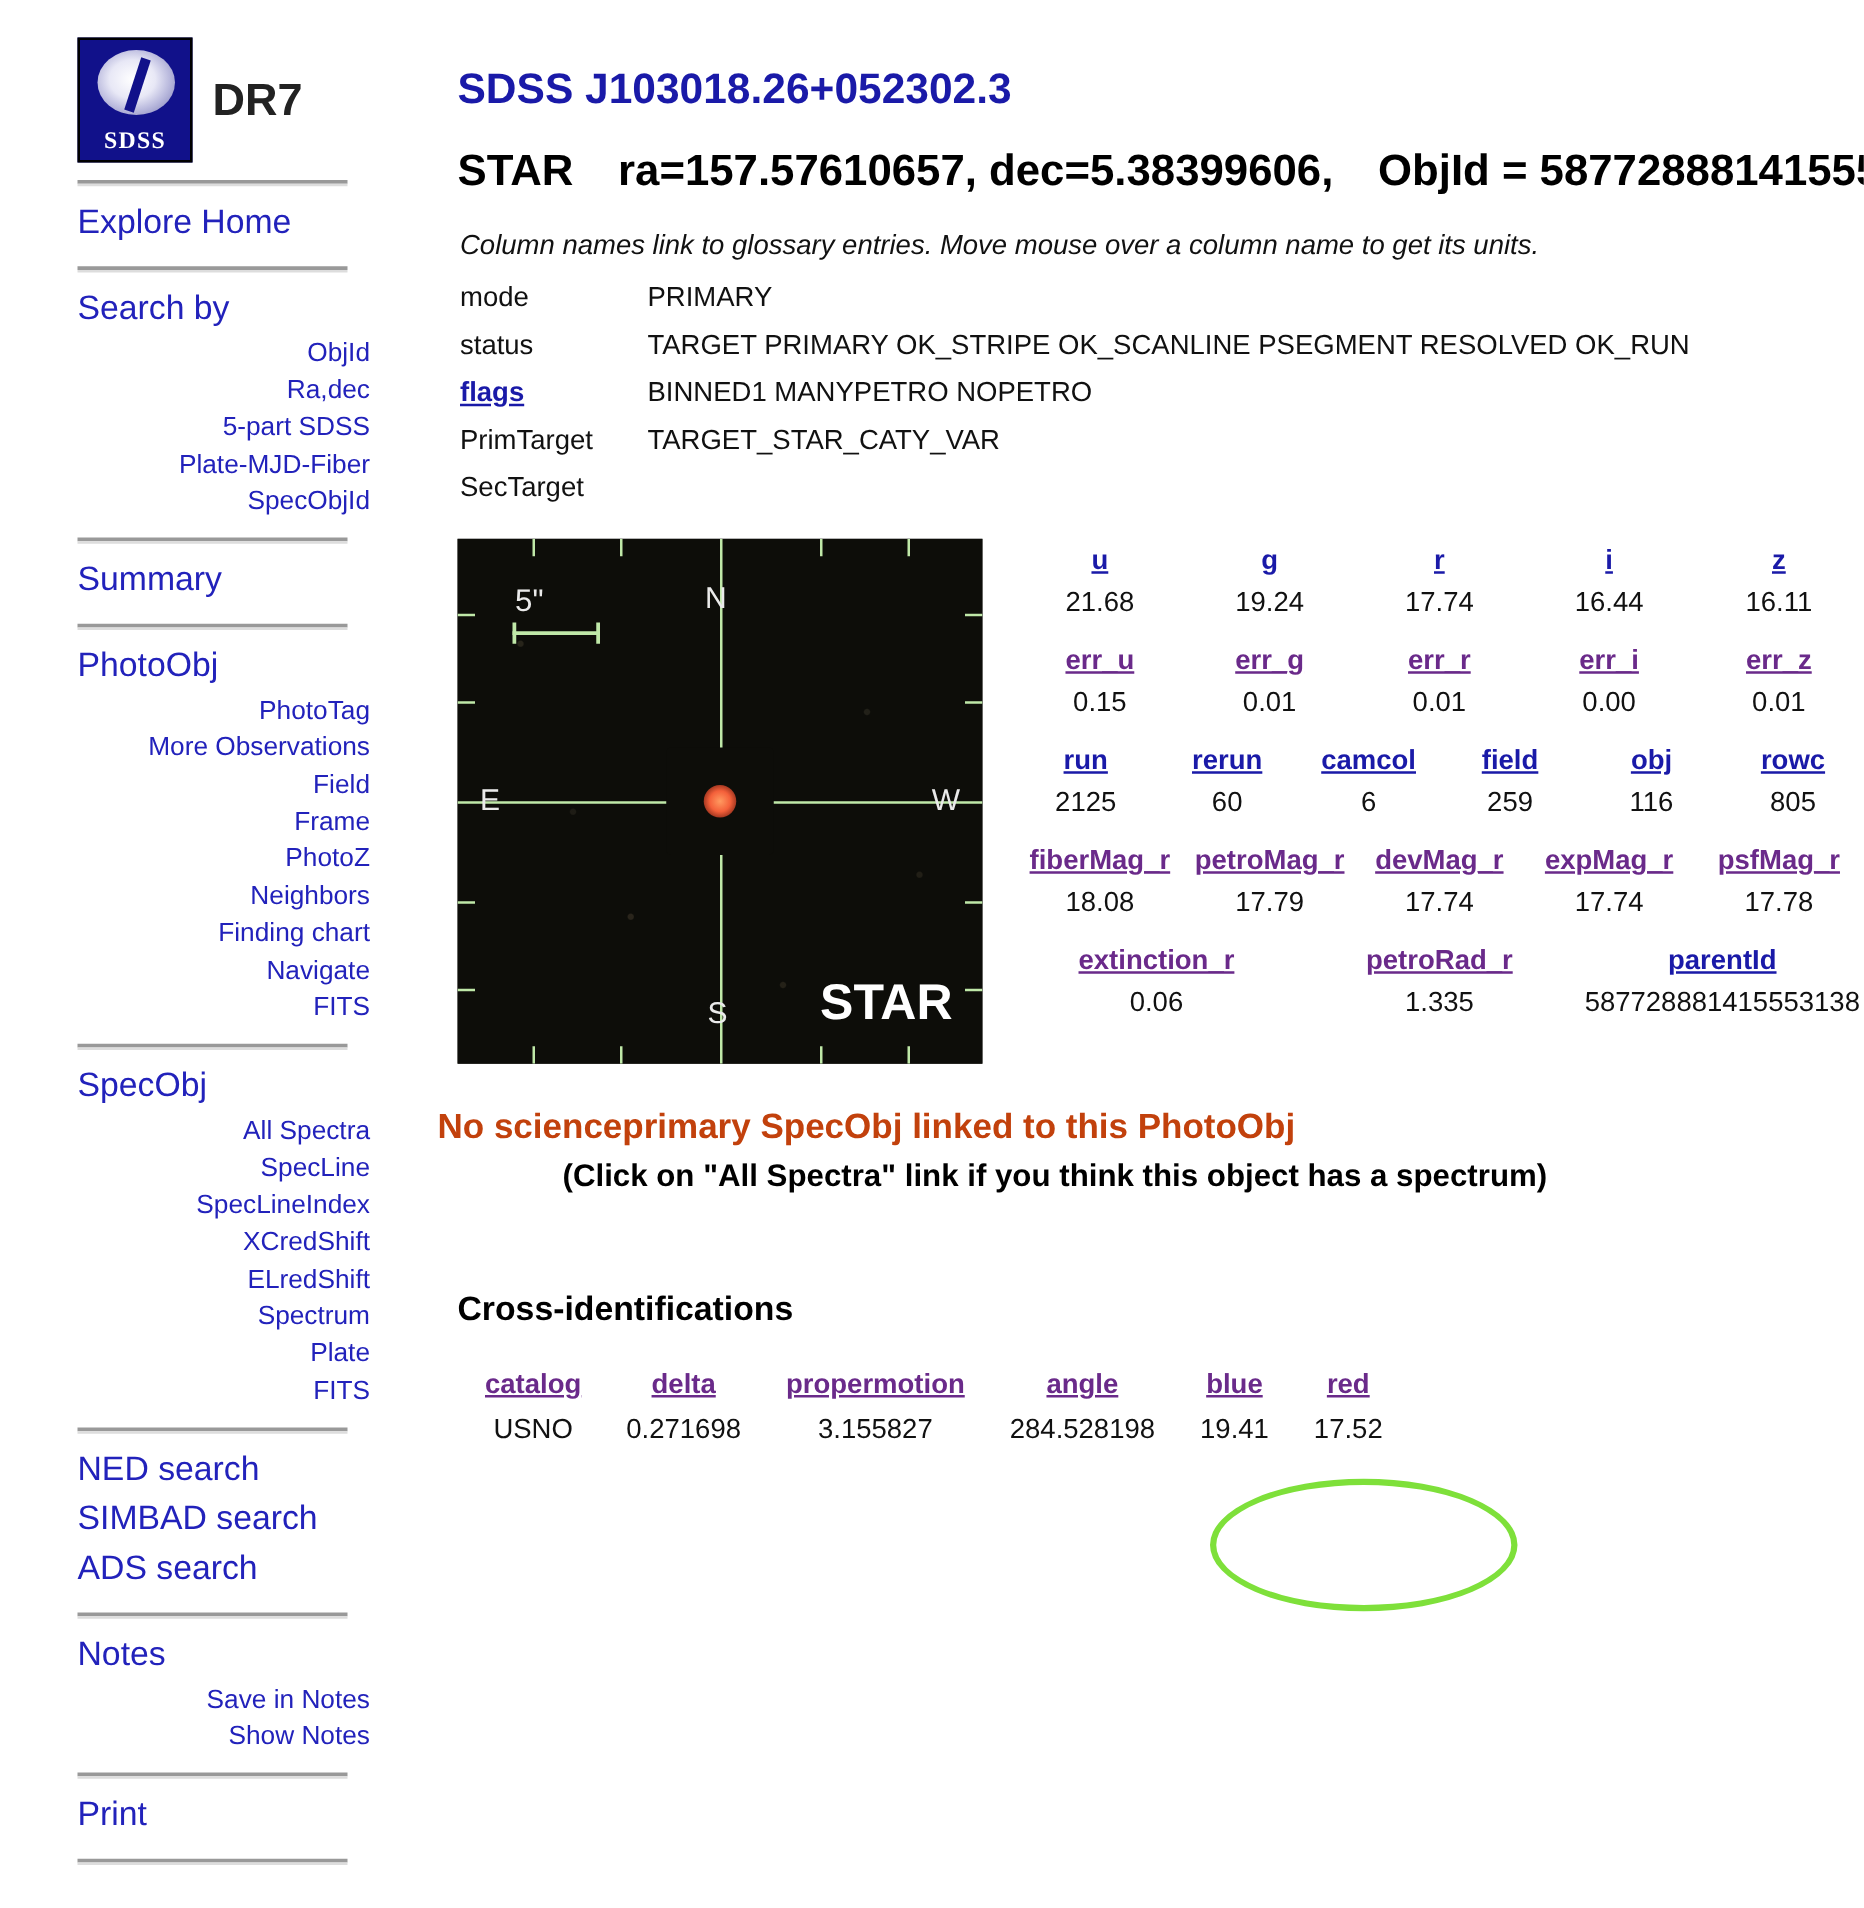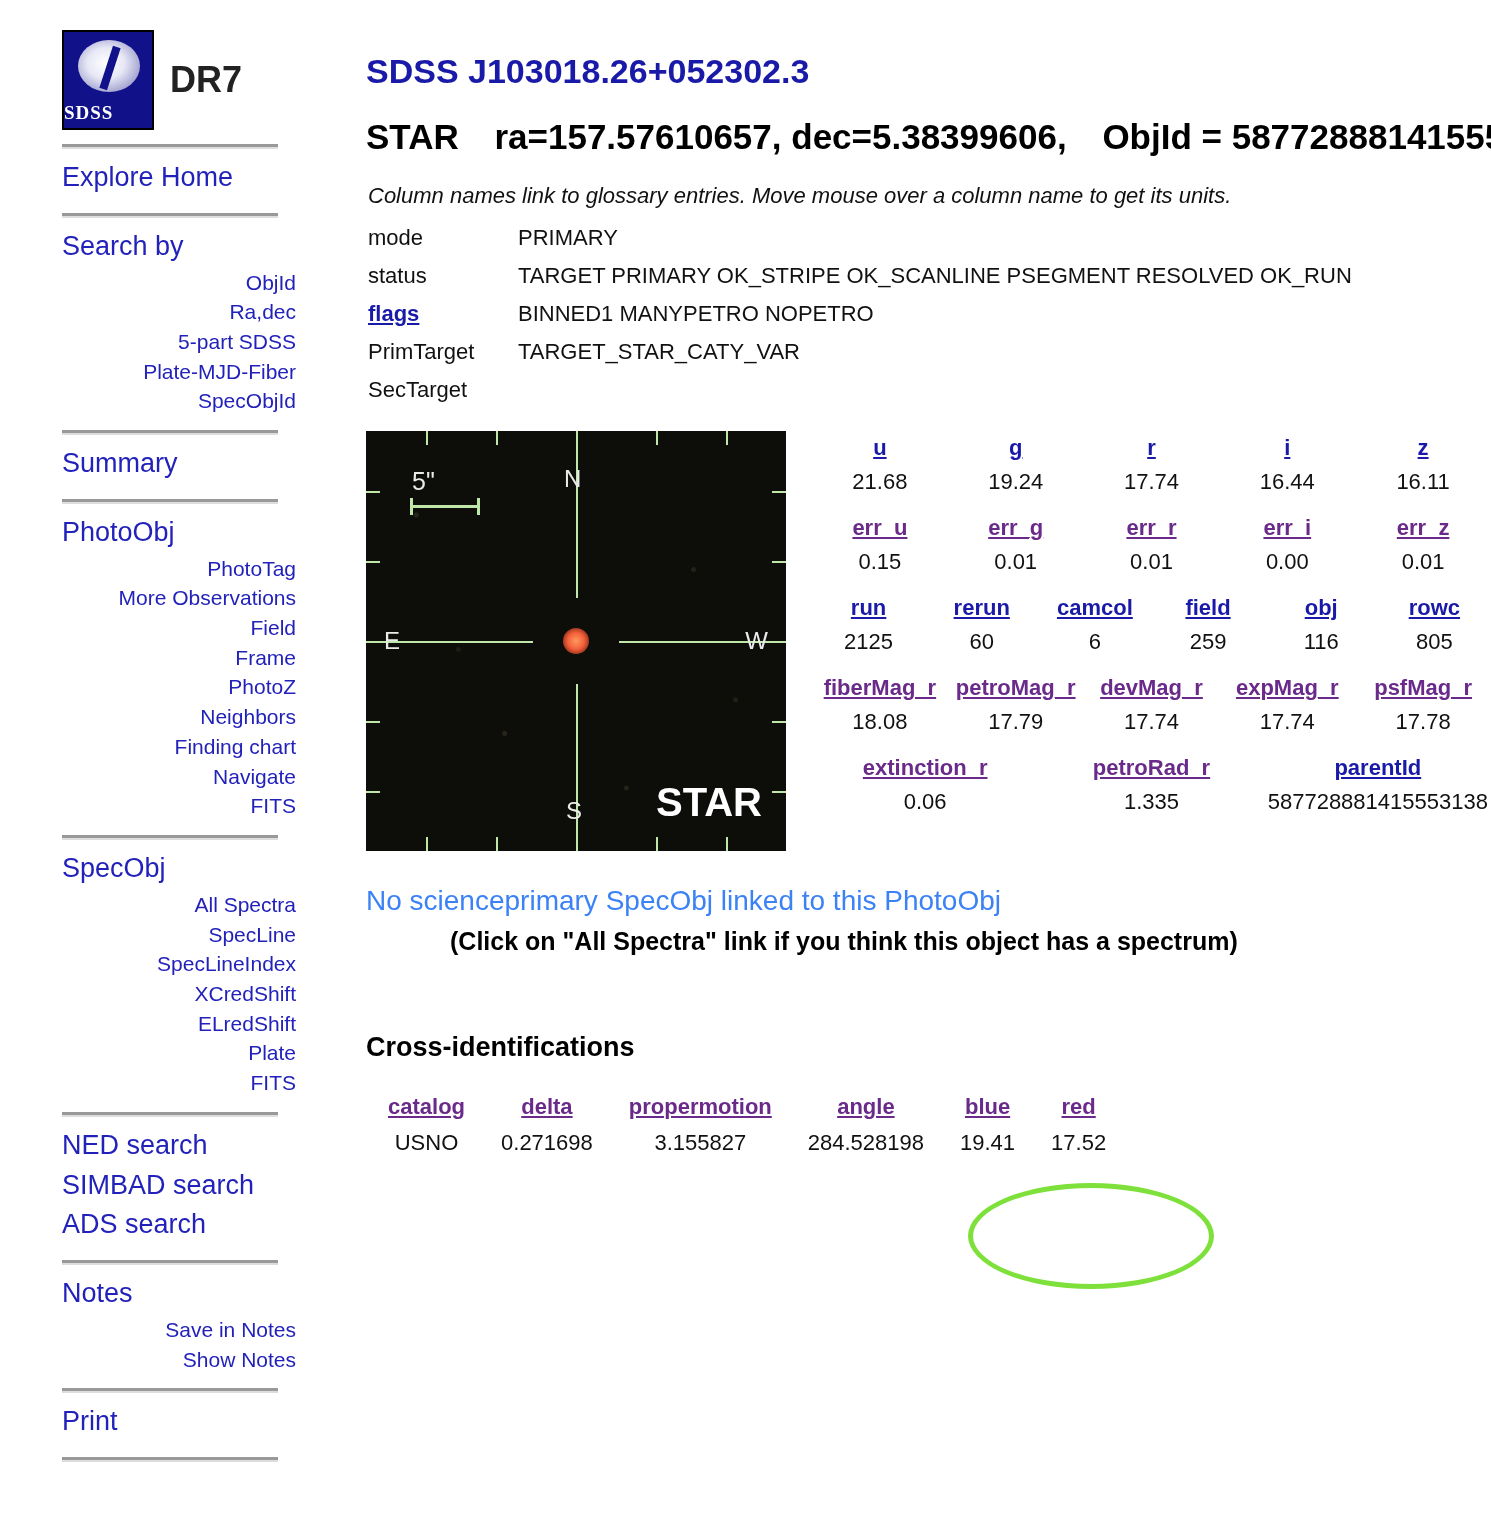--- a/index.html
+++ b/index.html
@@ -55,21 +55,21 @@
     width: 8px;
     height: 44px;
     background: #11118a;
     transform: rotate(18deg);
   }
   .sdss-logo .ltxt {
     position: absolute;
     left: 0;
     right: 0;
     bottom: 4px;
-    text-align: left;
+    text-align: center;
     color: #ffffff;
     font-size: 19px;
     font-weight: bold;
     letter-spacing: 1px;
     font-family: "Liberation Serif", serif;
   }
   .dr-label {
     font-size: 36px;
     font-weight: bold;
     color: #222;
@@ -251,23 +251,23 @@
     font-size: 22px;
     text-decoration: underline;
     cursor: pointer;
   }
   .hd.blue { color: #1a1aa8; }
   .hd.purple { color: #6a2a8a; }
   .ph-spacer { height: 12px; }
 
   .spec-msg {
     font-size: 28px;
-    font-weight: normal;
-    color: #3b82f6;
-    margin: 34px 0 0 26px;
+    font-weight: bold;
+    color: #c2410c;
+    margin: 34px 0 0 10px;
   }
   .spec-msg2 {
     font-size: 25px;
     font-weight: bold;
     color: #000;
     margin: 10px 0 0 110px;
   }
   .xid-title {
     font-size: 27px;
     font-weight: bold;
@@ -342,20 +342,21 @@
   <div class="sb-sub">Navigate</div>
   <div class="sb-sub">FITS</div>
 
   <div class="sb-rule"></div>
   <div class="sb-head">SpecObj</div>
   <div class="sb-sub">All Spectra</div>
   <div class="sb-sub">SpecLine</div>
   <div class="sb-sub">SpecLineIndex</div>
   <div class="sb-sub">XCredShift</div>
   <div class="sb-sub">ELredShift</div>
+  <div class="sb-sub">Spectrum</div>
   <div class="sb-sub">Plate</div>
   <div class="sb-sub">FITS</div>
 
   <div class="sb-rule"></div>
   <div class="sb-head">NED search</div>
   <div class="sb-head">SIMBAD search</div>
   <div class="sb-head">ADS search</div>
 
   <div class="sb-rule"></div>
   <div class="sb-head">Notes</div>

